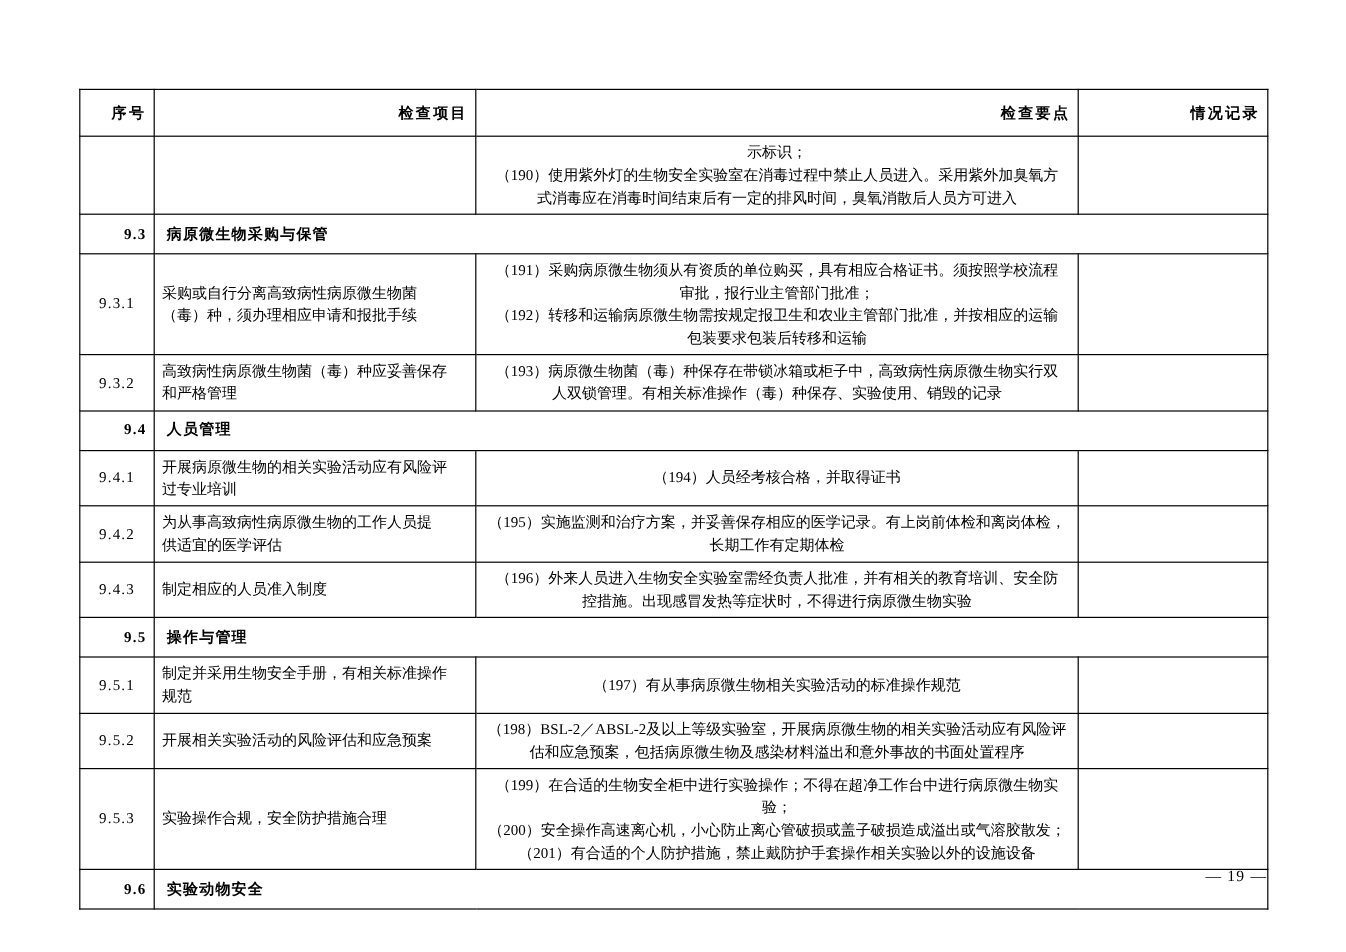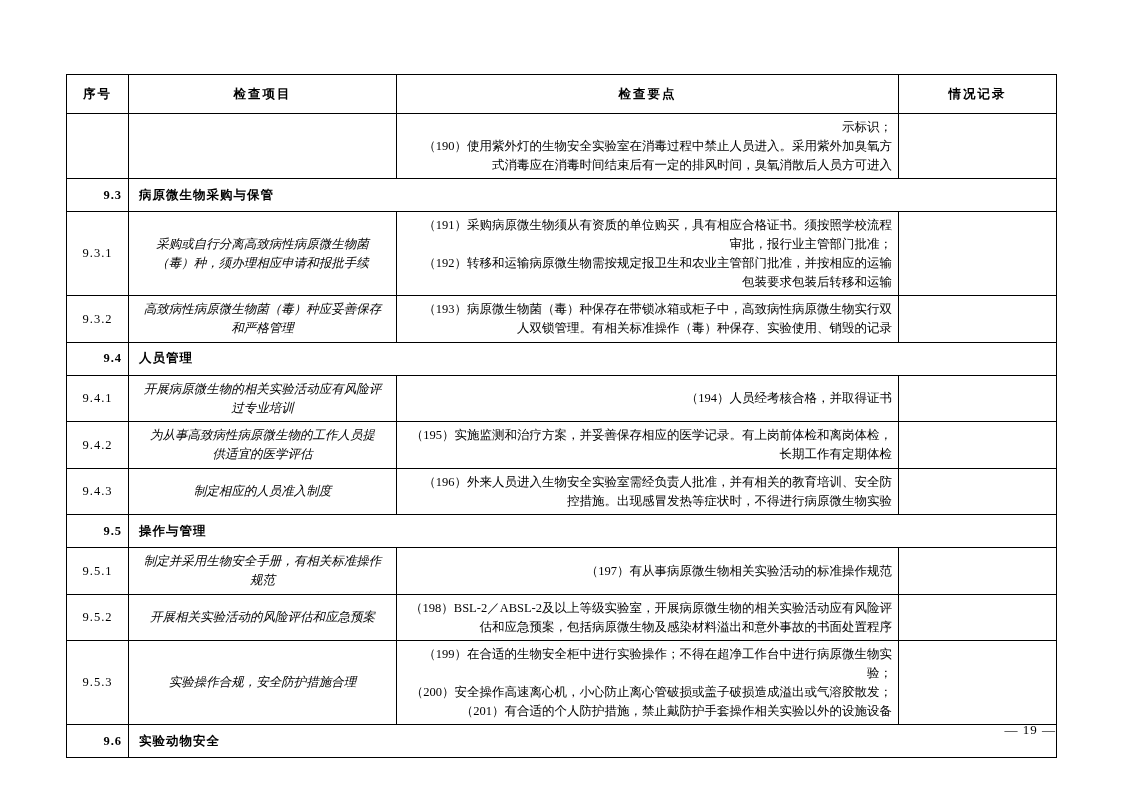--- a/index.html
+++ b/index.html
@@ -36,38 +36,37 @@
     font-size: 12.5px;
     line-height: 1.5;
     font-family: "Liberation Serif", "DejaVu Serif", serif;
   }
   col.c-no { width: 62px; }
   col.c-item { width: 268px; }
   col.c-points { width: 502px; }
   col.c-record { width: 158px; }
 
   thead td {
-    text-align: center;
+    text-align: right;
     font-weight: bold;
     letter-spacing: 2px;
     height: 30px;
     font-size: 13px;
   }
   td.no {
     text-align: center;
     letter-spacing: 1px;
     font-size: 12.5px;
   }
   td.item {
+    text-align: left;
+    padding-left: 10px;
+  }
+  td.points {
     text-align: center;
-    padding-left: 10px;
-    font-style: italic;
-  }
-  td.points {
-    text-align: right;
     padding-left: 8px;
   }
   td.record {
     text-align: left;
   }
   tr.section td.sec-no {
     text-align: right;
     font-weight: bold;
     letter-spacing: 1px;
   }

